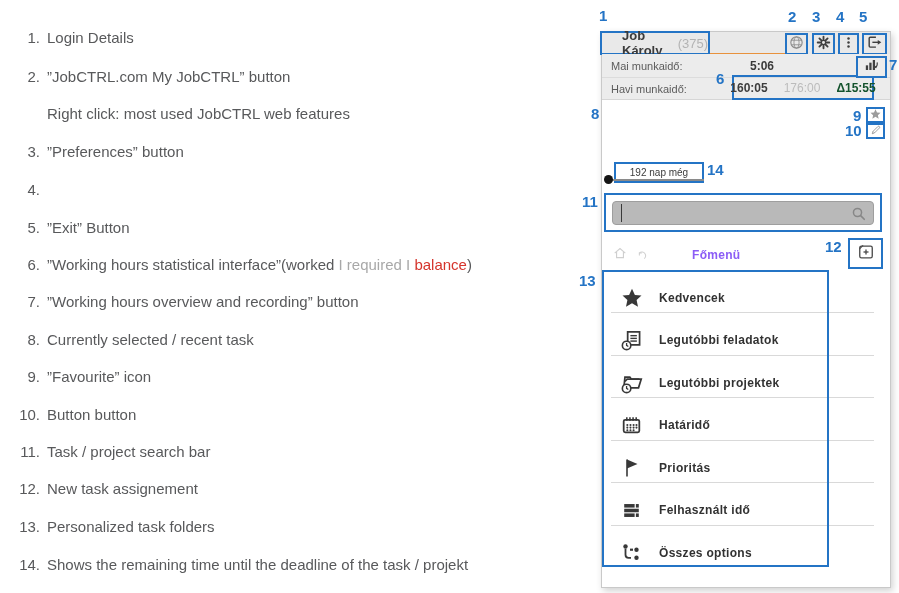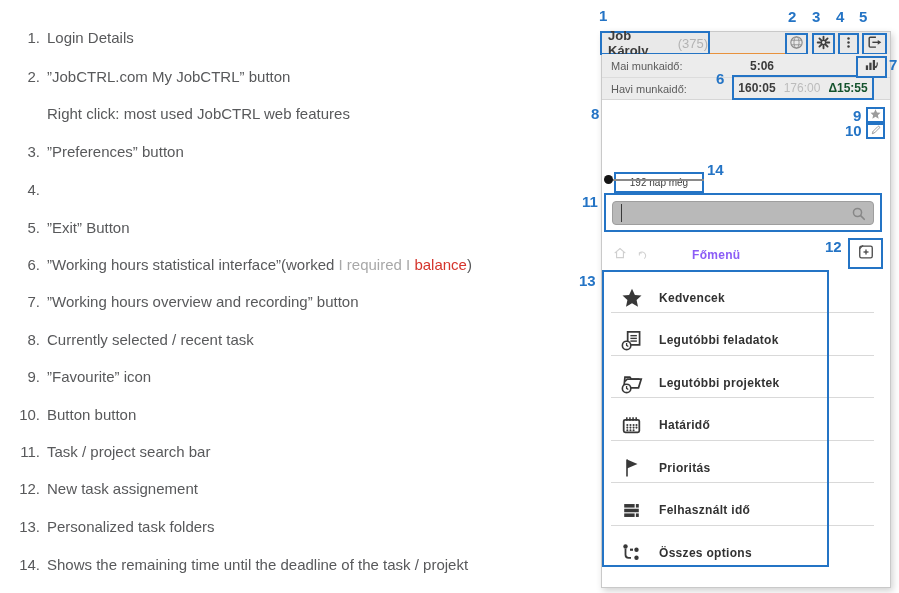--- a/index.html
+++ b/index.html
@@ -15,52 +15,52 @@
   
   .co{position:absolute;font-size:15px;font-weight:bold;color:#2474c5;line-height:15px;}
 
   
   .win{position:absolute;left:601px;top:31px;width:290px;height:557px;background:#fff;
        border:1px solid #c9c9c9;box-shadow:2px 3px 7px rgba(0,0,0,.18);box-sizing:border-box;}
   .win *{box-sizing:border-box;}
 
   .titlebar{position:absolute;left:0;top:0;width:100%;height:22px;background:#e9e9e9;}
   .title-box{position:absolute;left:-2px;top:-1px;width:110px;height:24px;border:2px solid #2474c5;
-             display:flex;align-items:center;padding-left:6px;background:#e9e9e9;}
+             display:flex;align-items:center;padding-left:20px;background:#e9e9e9;}
   .title-user{font-size:13px;font-weight:bold;color:#3b3b3b;margin-right:5px;}
   .title-count{font-size:13px;color:#b3b3b3;}
   .accent-line{position:absolute;left:0;top:21px;width:186px;height:3px;background:#e8923d;}
 
   .tb-btn{position:absolute;top:1px;height:22px;border:2px solid #2474c5;background:#e9e9e9;
           display:flex;align-items:center;justify-content:center;padding:0;cursor:pointer;}
 
   .stats{position:absolute;left:0;top:22px;width:100%;height:46px;background:#ececec;border-bottom:1px solid #d6d6d6;}
   .stats-sep{position:absolute;left:0;top:23px;width:100%;height:1px;background:#dcdcdc;}
   .stat-label{position:absolute;left:9px;font-size:11px;color:#5c5c5c;}
   .stat-today{position:absolute;left:138px;width:44px;text-align:center;font-size:12px;font-weight:bold;color:#3a3a3a;}
   .stats-box{position:absolute;left:130px;top:43px;width:142px;height:25px;border:2px solid #2474c5;
-             display:flex;align-items:center;justify-content:center;gap:8px;font-size:12px;}
+             display:flex;align-items:center;justify-content:center;gap:16px;font-size:12px;}
   .v-worked{font-weight:bold;color:#3d3d3d;}
   .v-required{color:#bcbcbc;}
   .v-balance{font-weight:bold;color:#14532d;}
   .chart-btn{position:absolute;left:254px;top:24px;width:31px;height:22px;border:2px solid #2474c5;
              background:#ececec;display:flex;align-items:center;justify-content:center;cursor:pointer;}
 
   .task-card{position:absolute;left:4px;top:75px;width:133px;height:47px;border:2px solid #2474c5;
              background:#fff;cursor:pointer;}
   .avatar{position:absolute;left:5px;top:5px;width:34px;height:34px;border-radius:50%;background:#f3a634;
           display:flex;align-items:center;justify-content:center;font-size:13px;font-weight:bold;color:#fdeec5;}
   .task-path{position:absolute;left:46px;top:6px;font-size:11px;color:#9a9a9a;}
   .task-name{position:absolute;left:46px;top:20px;font-size:12.5px;font-weight:bold;color:#141414;white-space:nowrap;}
 
   .sq-btn{position:absolute;left:264px;width:19px;height:16px;border:2px solid #2474c5;background:#fff;
           display:flex;align-items:center;justify-content:center;cursor:pointer;}
 
   .deadline{position:absolute;left:12px;top:130px;width:90px;height:21px;border:2px solid #2474c5;
-            display:flex;align-items:center;justify-content:center;font-size:10px;color:#3c3c3c;background:#fff;margin-top:10px;}
+            display:flex;align-items:center;justify-content:center;font-size:10px;color:#3c3c3c;background:#fff;}
   .slider-line{position:absolute;left:4px;top:147px;width:98px;height:2px;background:#8a8a8a;}
   .slider-dot{position:absolute;left:2px;top:143px;width:9px;height:9px;border-radius:50%;background:#151515;}
 
   .search-wrap{position:absolute;left:2px;top:161px;width:278px;height:39px;border:2px solid #2474c5;background:#fff;}
   .search-field{position:absolute;left:6px;top:6px;width:262px;height:24px;background:#b9b9b9;
                 border:1px solid #9e9e9e;border-radius:4px;}
   .search-input{position:absolute;left:8px;top:2px;width:220px;height:18px;border:none;background:transparent;
                 outline:none;font-size:13px;color:#222;border-left:1.5px solid #3a3a3a;padding-left:2px;}
   .search-ico{position:absolute;right:5px;top:3px;}
 

